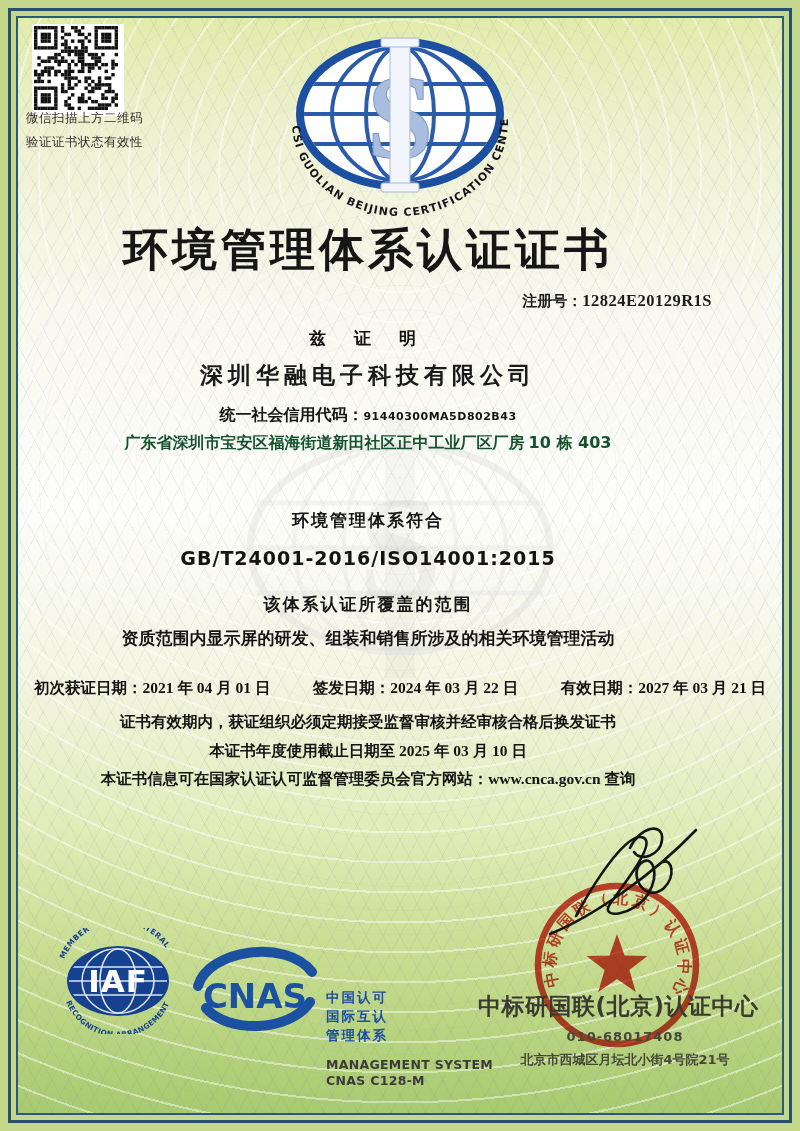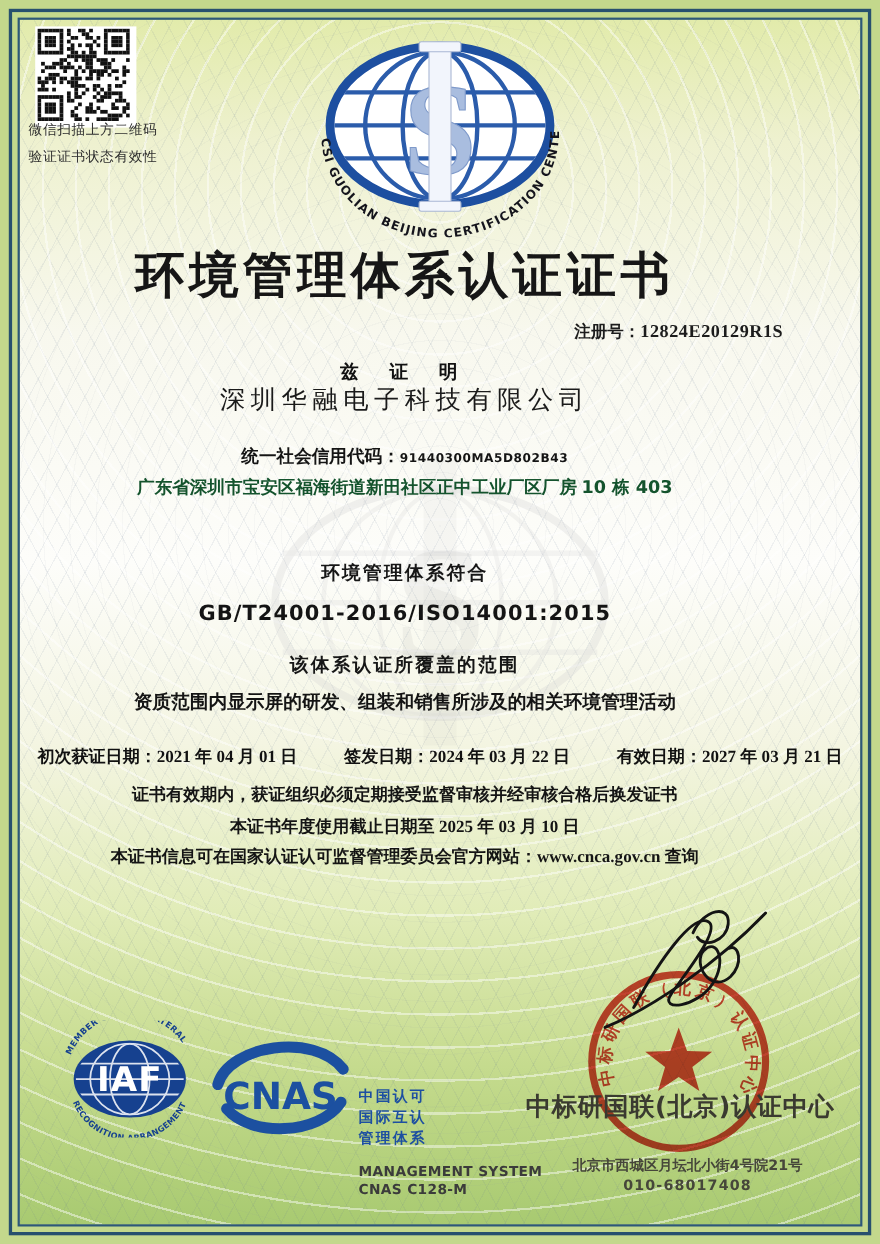--- a/index.html
+++ b/index.html
@@ -21,40 +21,40 @@
   .ctr{left:0;width:736px;text-align:center;}
   .serif{font-family:"Liberation Serif","DejaVu Serif",serif;}
 
   .qr-wrap{left:32px;top:24px;width:88px;height:88px;background:#fff;padding:2px;z-index:3;}
   .qr-cap{left:26px;width:180px;font-size:12.5px;color:#2e2e2e;letter-spacing:.5px;}
 
   .title{top:220px;font-size:45px;font-weight:900;letter-spacing:4px;color:#161616;}
   .reg{top:291px;right:88px;font-size:15px;font-weight:700;color:#1c1c1c;z-index:3;position:absolute;}
   .reg .val{font-family:"Liberation Serif",serif;font-size:16.5px;font-weight:600;letter-spacing:.5px;}
   .certify{top:327px;font-size:17px;font-weight:700;letter-spacing:11px;color:#111;}
-  .company{top:348px;font-size:23px;font-weight:400;letter-spacing:5px;color:#1a1a1a;}
+  .company{top:360px;font-size:23px;font-weight:700;letter-spacing:5px;color:#1a1a1a;}
   .credit{top:405px;font-size:16px;color:#141414;}
   .credit .lab{font-family:"Liberation Serif",serif;font-weight:600;text-align:right;}
   .credit .val{font-weight:800;font-size:11px;letter-spacing:.5px;}
   .addr{top:433px;font-size:16px;color:#14532d;}
   .addr .main{font-family:"Liberation Serif",serif;font-weight:600;}
   .addr .bold{font-weight:800;}
   .conform{top:509px;font-size:17px;font-weight:600;letter-spacing:2px;color:#161616;}
   .gbcode{top:547px;font-size:19px;font-weight:800;letter-spacing:1px;color:#141414;}
   .scope-title{top:593px;font-size:17px;font-weight:600;letter-spacing:2px;color:#161616;}
   .scope{top:627px;font-size:17px;font-weight:700;color:#141414;}
 
   .dates{top:678px;left:34px;right:34px;display:flex;justify-content:space-between;
     font-family:"Liberation Serif",serif;font-size:15.5px;font-weight:600;color:#111;z-index:3;position:absolute;}
   .note{font-family:"Liberation Serif",serif;font-size:15.5px;font-weight:600;color:#141414;}
   .n1{top:712px;} .n2{top:741px;} .n3{top:769px;}
 
   .issuer-name{top:991px;left:478px;width:300px;font-size:23px;font-weight:700;color:#3a3a30;letter-spacing:.5px;z-index:3;position:absolute;}
   .baddr{left:470px;width:310px;text-align:center;font-size:13px;font-weight:700;color:#46463a;z-index:3;position:absolute;}
-  .b1{top:1051px;} .b2{top:1071px;letter-spacing:1px;text-align:center;}
+  .b1{top:1051px;} .b2{top:1029px;letter-spacing:1px;text-align:center;}
 
   .cnas-cn{left:326px;top:988px;z-index:3;position:absolute;}
   .cnas-cn .zh{font-size:13.5px;font-weight:700;color:#1d4fa1;letter-spacing:2px;line-height:19px;}
   .cnas-cn .en{font-size:12.5px;font-weight:800;color:#3b3b3b;line-height:16px;letter-spacing:.3px;}
   .cnas-cn .en1{margin-top:12px;text-align:center;}
 
   .wm{left:195px;top:418px;opacity:.55;z-index:1;position:absolute;}
   .sig{left:542px;top:816px;z-index:4;position:absolute;}
   .seal{left:528px;top:876px;z-index:3;position:absolute;mix-blend-mode:multiply;}
   .logo{left:278px;top:36px;z-index:3;position:absolute;}

